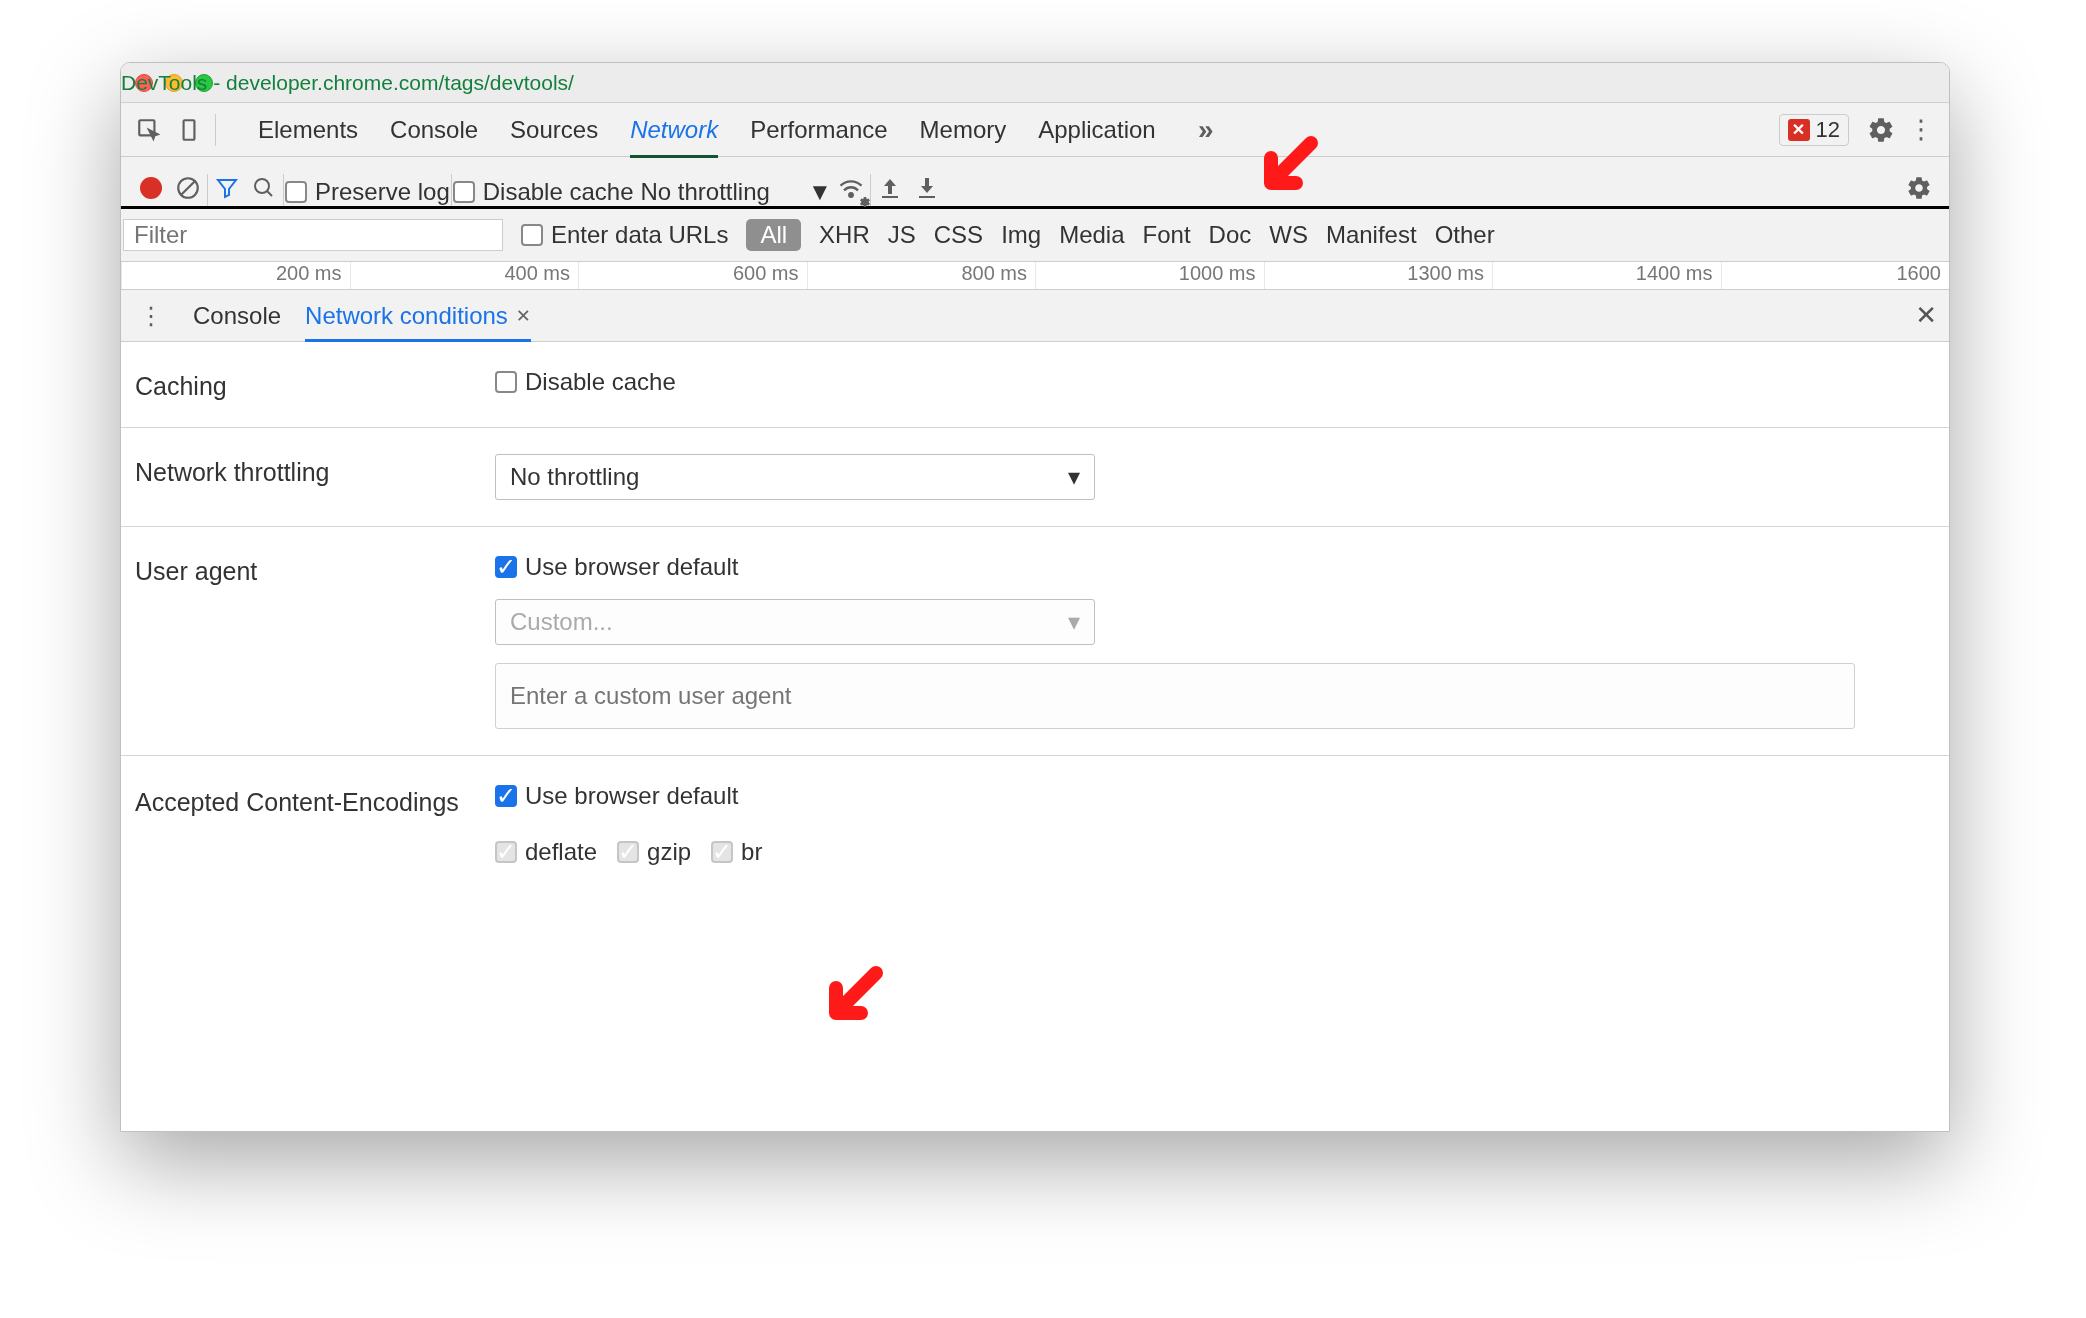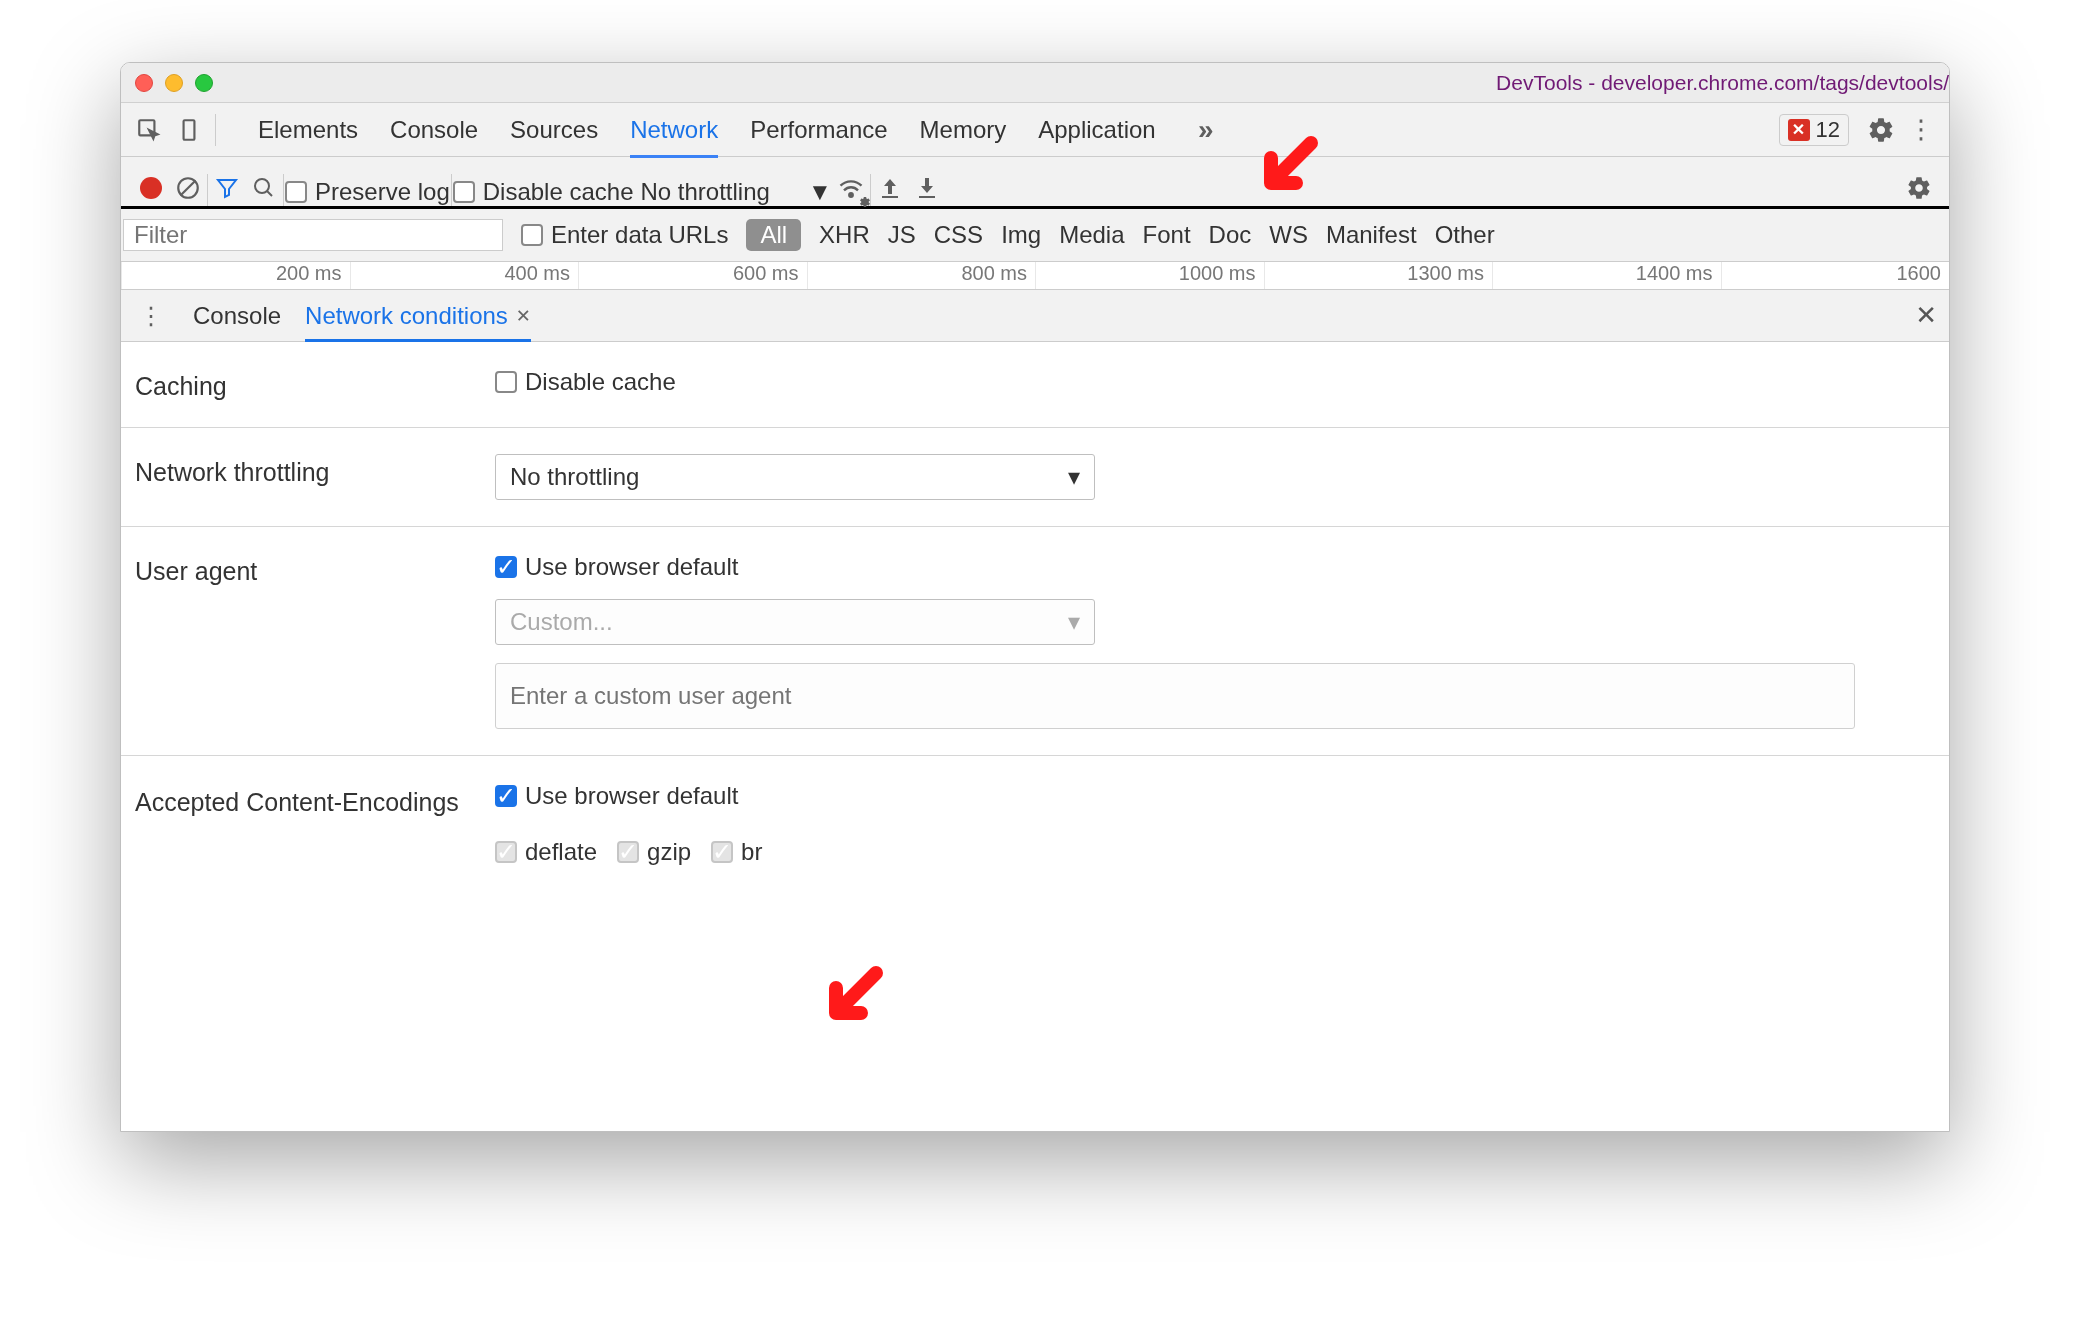--- a/index.html
+++ b/index.html
@@ -28,41 +28,41 @@
   display: flex;
   align-items: center;
   position: relative;
 }
 .traffic { display: flex; gap: 12px; margin-left: 14px; }
 .dot { width: 18px; height: 18px; border-radius: 50%; }
 .dot.red { background: #ff5f57; border: 1px solid #e24640; }
 .dot.yellow { background: #febc2e; border: 1px solid #dfa023; }
 .dot.green { background: #28c840; border: 1px solid #1fa32f; }
 .title {
-  position: absolute; left: 0; right: 0; text-align: right;
-  font-size: 21px; color: #701a75;
+  position: absolute; left: 0; right: 0; text-align: left;
+  font-size: 21px; color: #15803d;
 }
 .maintabs {
   height: 54px;
   background: #f2f2f2;
   border-bottom: 1px solid #ccc;
   display: flex;
   align-items: center;
   padding: 0 10px;
   gap: 4px;
   font-size: 24px;
   color: #333;
 }
 .iconbtn {
   width: 36px; height: 36px; display: flex; align-items: center; justify-content: center;
   color: #5f5f5f; cursor: pointer;
 }
 .tabs { display: flex; gap: 32px; margin-left: 34px; align-items:center; flex: 1;}
 .tab { padding: 14px 0; color: #333; cursor: pointer; }
-.tab.active { color: #1a73e8; border-bottom: 3px solid #3b82f6; padding-bottom: 11px; }
+.tab.active { color: #1a73e8; border-bottom: 3px solid #14532d; padding-bottom: 11px; font-style: italic; }
 .spacer { flex: 1; }
 .errbadge {
   display: flex; align-items: center; gap: 6px;
   border: 1px solid #ccc; border-radius: 4px; padding: 2px 8px;
   font-size: 22px; margin-right: 10px;
 }
 .errbadge .x { background:#d93025; color:#fff; width:22px; height:22px; border-radius:3px; display:flex; align-items:center; justify-content:center; font-size:16px; font-weight:bold;}
 .toolbar {
   height: 52px; background:#f2f2f2; border-bottom:3px solid #000000;
   display:flex; align-items:flex-end; padding: 0 12px; gap:1px;

